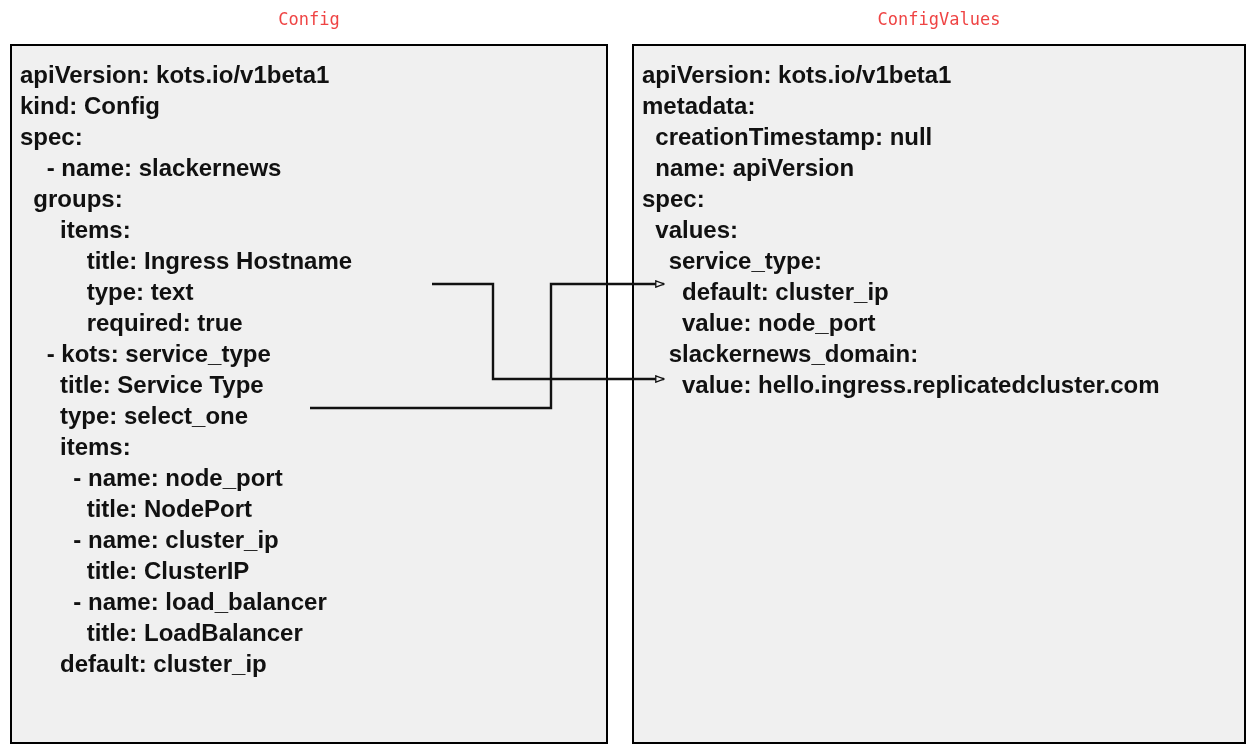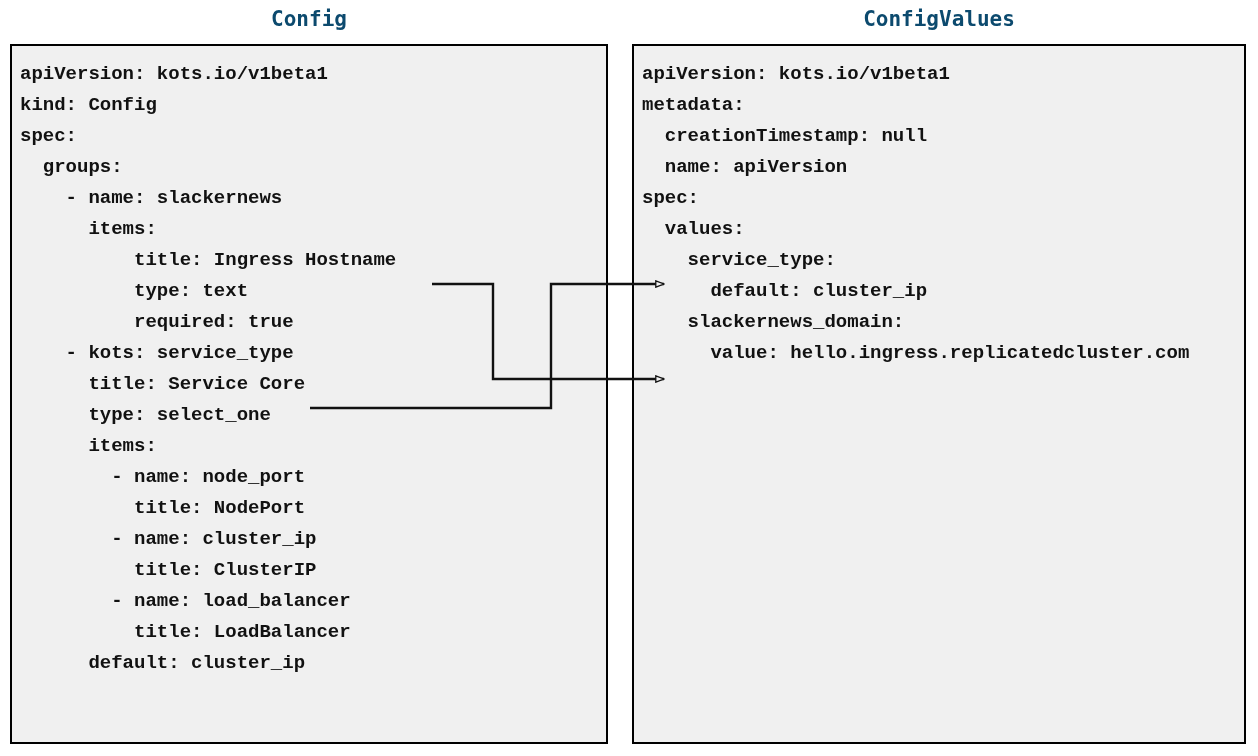--- a/index.html
+++ b/index.html
@@ -20,24 +20,24 @@
     position: absolute;
     left: 0; top: 0;
     width: 1258px;
     height: 756px;
   }
 
   
   .panel-title {
     position: absolute;
     font-family: "DejaVu Sans Mono", "Liberation Mono", monospace;
-    font-weight: bold;
-    font-size: 21px;
+    font-weight: normal;
+    font-size: 17px;
     line-height: 22px;
-    color: #0c4a6e;
+    color: #ef4444;
     text-align: center;
     white-space: pre;
   }
   #title-config      { left: 10px;  top: 8px;  width: 598px; }
   #title-configvalues{ left: 632px; top: 8px;  width: 614px; }
 
   
   .code-panel {
     position: absolute;
     box-sizing: border-box;
@@ -48,23 +48,23 @@
   #panel-config       { left: 10px;  top: 44px; width: 598px; height: 700px; }
   #panel-configvalues { left: 632px; top: 44px; width: 614px; height: 700px; }
 
   .code-body {
     position: absolute;
     left: 0; top: 0;
     padding: 13px 0 0 8px;
     margin: 0;
   }
   .code-line {
-    font-family: Liberation Mono, monospace;
+    font-family: Liberation Sans, sans-serif;
     font-weight: bold;
-    font-size: 19px;
+    font-size: 24px;
     line-height: 31px;
     height: 31px;
     color: #111111;
     white-space: pre;
     letter-spacing: 0px;
   }
 
   
   #connectors {
     position: absolute;
@@ -81,28 +81,28 @@
 
   <div class="panel-title" id="title-config">Config</div>
 
   <div class="panel-title" id="title-configvalues">ConfigValues</div>
 
   <div class="code-panel" id="panel-config">
     <div class="code-body" id="config-body">
         <div class="code-line">apiVersion: kots.io/v1beta1</div>
         <div class="code-line">kind: Config</div>
         <div class="code-line">spec:</div>
+        <div class="code-line">    - name: slackernews</div>
         <div class="code-line">  groups:</div>
-        <div class="code-line">    - name: slackernews</div>
         <div class="code-line">      items:</div>
         <div class="code-line">          title: Ingress Hostname</div>
         <div class="code-line">          type: text</div>
         <div class="code-line">          required: true</div>
         <div class="code-line">    - kots: service_type</div>
-        <div class="code-line">      title: Service Core</div>
+        <div class="code-line">      title: Service Type</div>
         <div class="code-line">      type: select_one</div>
         <div class="code-line">      items:</div>
         <div class="code-line">        - name: node_port</div>
         <div class="code-line">          title: NodePort</div>
         <div class="code-line">        - name: cluster_ip</div>
         <div class="code-line">          title: ClusterIP</div>
         <div class="code-line">        - name: load_balancer</div>
         <div class="code-line">          title: LoadBalancer</div>
         <div class="code-line">      default: cluster_ip</div>
       </div>
@@ -111,20 +111,21 @@
   <div class="code-panel" id="panel-configvalues">
     <div class="code-body" id="configvalues-body">
         <div class="code-line">apiVersion: kots.io/v1beta1</div>
         <div class="code-line">metadata:</div>
         <div class="code-line">  creationTimestamp: null</div>
         <div class="code-line">  name: apiVersion</div>
         <div class="code-line">spec:</div>
         <div class="code-line">  values:</div>
         <div class="code-line">    service_type:</div>
         <div class="code-line">      default: cluster_ip</div>
+        <div class="code-line">      value: node_port</div>
         <div class="code-line">    slackernews_domain:</div>
         <div class="code-line">      value: hello.ingress.replicatedcluster.com</div>
       </div>
   </div>
 
   <svg id="connectors" viewBox="0 0 1258 756" width="1258" height="756" xmlns="http://www.w3.org/2000/svg">
     <defs>
       <marker id="open-arrow" markerWidth="10" markerHeight="8" refX="9" refY="4" orient="auto" markerUnits="userSpaceOnUse">
         <path d="M 0.8 0.8 L 9 4 L 0.8 7.2 Z" fill="#f0f0f0" stroke="#111111" stroke-width="1.3" stroke-linejoin="miter"></path>
       </marker>

